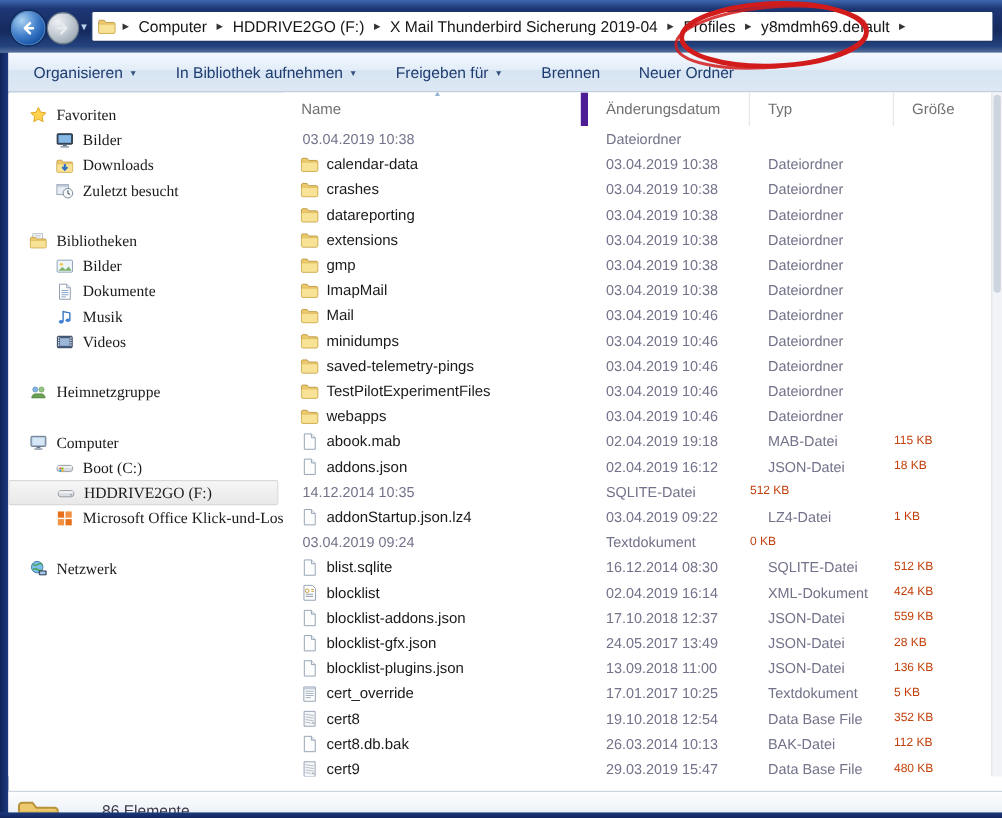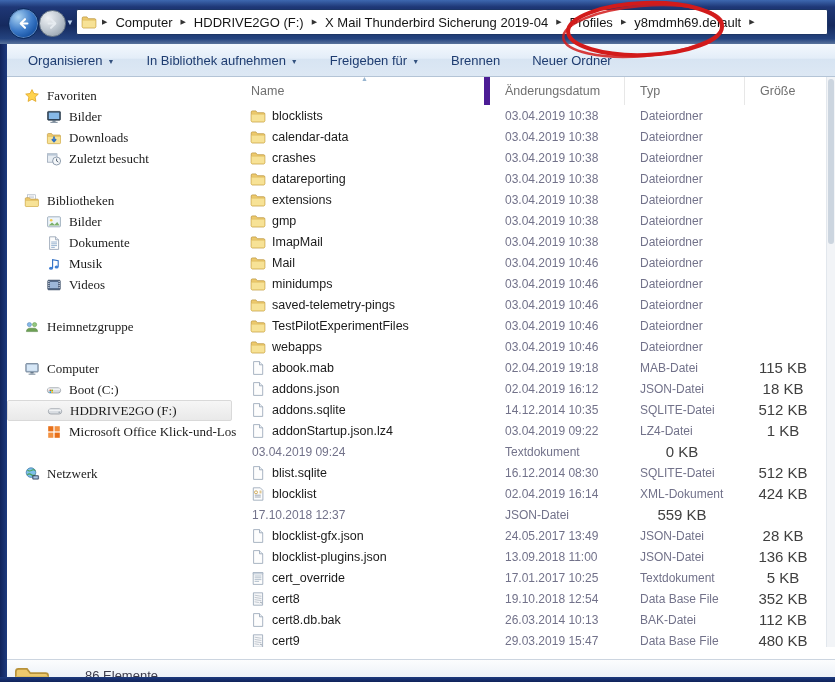--- a/index.html
+++ b/index.html
@@ -51,21 +51,21 @@
   .colheader .hc{font-size:12.5px;color:#707070;height:100%;display:flex;align-items:center;box-sizing:border-box;}
   .hc-name{padding-left:14px;border-right:6px solid #4c1d95;}
   .hc-date{padding-left:15px;border-right:1px solid #e7e7e7;}
   .hc-type{padding-left:15px;border-right:1px solid #e7e7e7;}
   .hc-size{padding-left:15px;}
   .sort-glyph{position:absolute;left:124px;top:-2px;font-size:7px;color:#96b4cf;}
   .row{height:21px;display:grid;grid-template-columns:253px 135px 120px 82px;align-items:center;}
   .cell-name{display:flex;align-items:center;gap:6px;padding-left:13px;font-size:12.5px;color:#1a1a1a;overflow:hidden;white-space:nowrap;}
   .cell-name .icon{width:16px;height:16px;flex:0 0 16px;}
   .cell-date,.cell-type{font-size:12px;color:#72728a;padding-left:15px;white-space:nowrap;}
-  .cell-size{font-size:15px;color:#404040;text-align:center;padding-right:6px;white-space:nowrap;}
+  .cell-size{font-size:10px;color:#c2410c;text-align:left;padding-right:6px;white-space:nowrap;}
   
   .scrollbar{position:absolute;top:77px;right:0;width:8px;bottom:35px;background:#f2f4f7;border-left:1px solid #e2e7ed;}
   .scroll-thumb{position:absolute;left:1px;right:1px;top:2px;height:165px;background:#ccd5df;border-radius:3px;}
   
   .statusbar{position:absolute;left:7px;width:828px;bottom:5px;height:18px;box-sizing:border-box;
     background:linear-gradient(#fcfdfe,#edf2f8);border-top:1px solid #ccd5e0;}
   .status-foldericon{position:absolute;left:6px;top:2px;width:38px;height:38px;}
   .status-text{position:absolute;left:78px;top:0;height:30px;display:flex;align-items:center;font-size:13px;color:#3c3c4c;}
   .icon svg{width:100%;height:100%;display:block;}
 </style>
@@ -310,29 +310,20 @@
 <div class="filearea">
   <div class="colheader">
     <div class="hc hc-name">Name</div>
     <div class="hc hc-date">Änderungsdatum</div>
     <div class="hc hc-type">Typ</div>
     <div class="hc hc-size">Größe</div>
     <div class="sort-glyph" id="sortglyph">▲</div>
   </div>
   <div id="rows">
       <div class="row">
-        <div class="cell-name">
-          <span class="icon">
-            <svg viewBox="0 0 16 16">
-              <path d="M1.2 4c0-.6.5-1.1 1.1-1.1h3.6l1.4 1.8h6.4c.6 0 1.1.5 1.1 1.1v7c0 .6-.5 1.1-1.1 1.1H2.3c-.6 0-1.1-.5-1.1-1.1z" fill="#edc96d" stroke="#b8923a" stroke-width="0.7"></path>
-              <path d="M1.3 6.2h13.4v6.5c0 .6-.5 1.1-1.1 1.1H2.4c-.6 0-1.1-.5-1.1-1.1z" fill="#f7e296" stroke="#d9b758" stroke-width="0.5"></path>
-            </svg>
-          </span>
-          <span>blocklists</span>
-        </div>
         <div class="cell-date">03.04.2019 10:38</div>
         <div class="cell-type">Dateiordner</div>
         <div class="cell-size"></div>
       </div>
       <div class="row">
         <div class="cell-name">
           <span class="icon">
             <svg viewBox="0 0 16 16">
               <path d="M1.2 4c0-.6.5-1.1 1.1-1.1h3.6l1.4 1.8h6.4c.6 0 1.1.5 1.1 1.1v7c0 .6-.5 1.1-1.1 1.1H2.3c-.6 0-1.1-.5-1.1-1.1z" fill="#edc96d" stroke="#b8923a" stroke-width="0.7"></path>
               <path d="M1.3 6.2h13.4v6.5c0 .6-.5 1.1-1.1 1.1H2.4c-.6 0-1.1-.5-1.1-1.1z" fill="#f7e296" stroke="#d9b758" stroke-width="0.5"></path>
@@ -506,29 +497,20 @@
               <path d="M9.5 1.6v3.2h3.2" fill="#e8edf3" stroke="#93a2b4" stroke-width="0.8"></path>
             </svg>
           </span>
           <span>addons.json</span>
         </div>
         <div class="cell-date">02.04.2019 16:12</div>
         <div class="cell-type">JSON-Datei</div>
         <div class="cell-size">18 KB</div>
       </div>
       <div class="row">
-        <div class="cell-name">
-          <span class="icon">
-            <svg viewBox="0 0 16 16">
-              <path d="M3.6 1.6h5.9l3.2 3.2v9.6H3.6z" fill="#fdfdfd" stroke="#93a2b4" stroke-width="0.8"></path>
-              <path d="M9.5 1.6v3.2h3.2" fill="#e8edf3" stroke="#93a2b4" stroke-width="0.8"></path>
-            </svg>
-          </span>
-          <span>addons.sqlite</span>
-        </div>
         <div class="cell-date">14.12.2014 10:35</div>
         <div class="cell-type">SQLITE-Datei</div>
         <div class="cell-size">512 KB</div>
       </div>
       <div class="row">
         <div class="cell-name">
           <span class="icon">
             <svg viewBox="0 0 16 16">
               <path d="M3.6 1.6h5.9l3.2 3.2v9.6H3.6z" fill="#fdfdfd" stroke="#93a2b4" stroke-width="0.8"></path>
               <path d="M9.5 1.6v3.2h3.2" fill="#e8edf3" stroke="#93a2b4" stroke-width="0.8"></path>
@@ -569,20 +551,29 @@
               <path d="M4.8 9.2h6M4.8 11h6" stroke="#8a97a6" stroke-width="0.8"></path>
             </svg>
           </span>
           <span>blocklist</span>
         </div>
         <div class="cell-date">02.04.2019 16:14</div>
         <div class="cell-type">XML-Dokument</div>
         <div class="cell-size">424 KB</div>
       </div>
       <div class="row">
+        <div class="cell-name">
+          <span class="icon">
+            <svg viewBox="0 0 16 16">
+              <path d="M3.6 1.6h5.9l3.2 3.2v9.6H3.6z" fill="#fdfdfd" stroke="#93a2b4" stroke-width="0.8"></path>
+              <path d="M9.5 1.6v3.2h3.2" fill="#e8edf3" stroke="#93a2b4" stroke-width="0.8"></path>
+            </svg>
+          </span>
+          <span>blocklist-addons.json</span>
+        </div>
         <div class="cell-date">17.10.2018 12:37</div>
         <div class="cell-type">JSON-Datei</div>
         <div class="cell-size">559 KB</div>
       </div>
       <div class="row">
         <div class="cell-name">
           <span class="icon">
             <svg viewBox="0 0 16 16">
               <path d="M3.6 1.6h5.9l3.2 3.2v9.6H3.6z" fill="#fdfdfd" stroke="#93a2b4" stroke-width="0.8"></path>
               <path d="M9.5 1.6v3.2h3.2" fill="#e8edf3" stroke="#93a2b4" stroke-width="0.8"></path>

